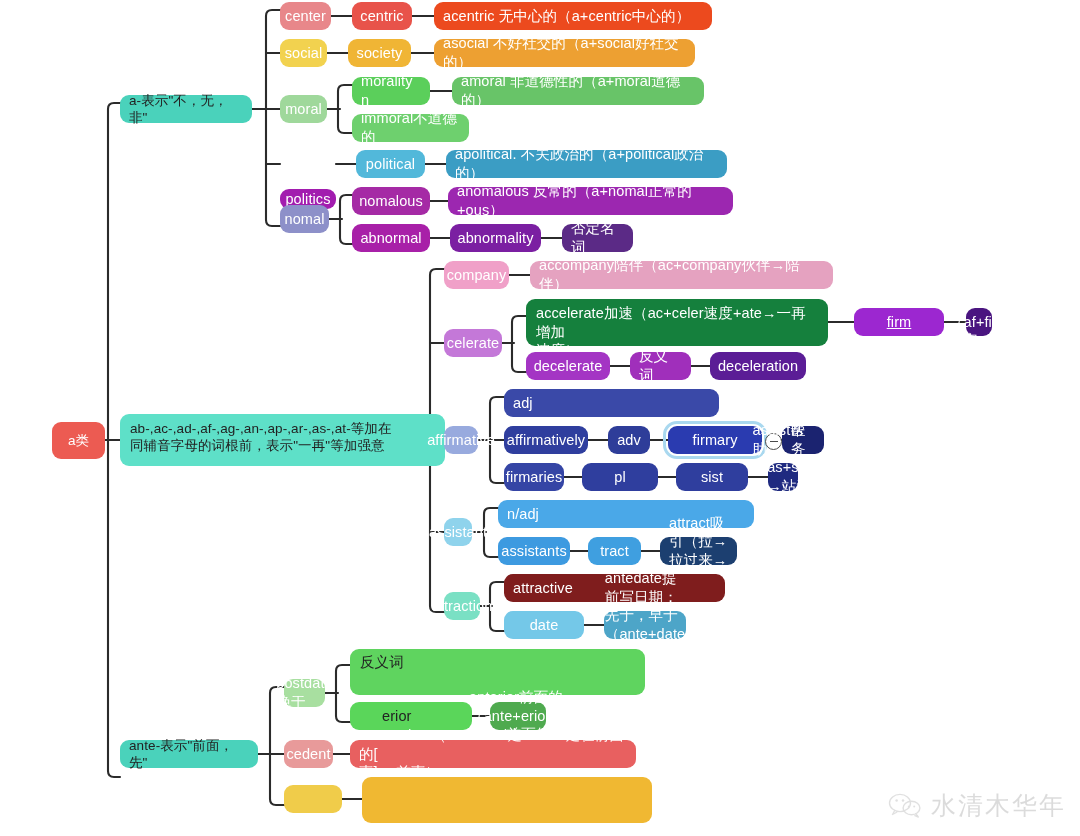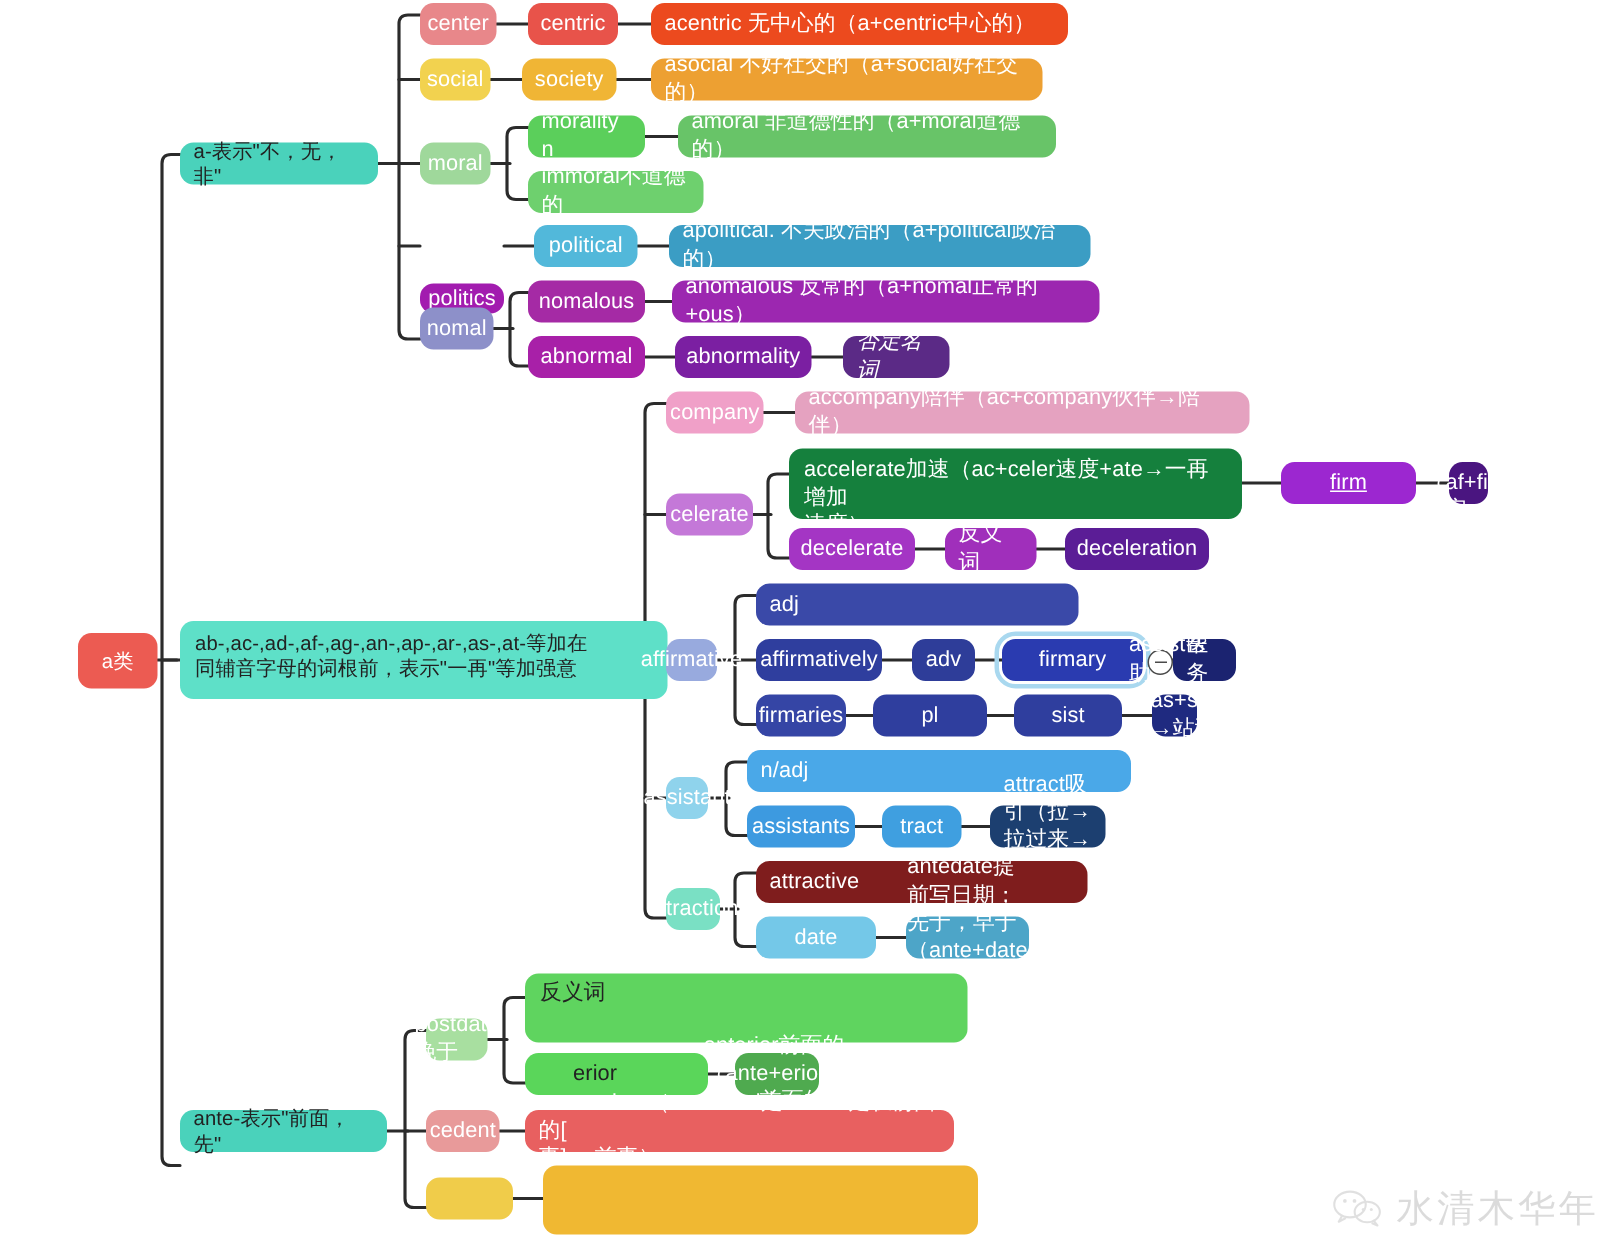--- a/index.html
+++ b/index.html
@@ -164,21 +164,21 @@
 
   <div class="node center" style="left:280px;top:150px;width:56px;height:20px;background:#a21caf;margin-top:39px;">politics</div>
   <div class="node center" style="left:356px;top:150px;width:69px;height:28px;background:#52b8da;">political</div>
   <div class="node" style="left:446px;top:150px;width:281px;height:28px;background:#3b9dc4;">apolitical. 不关政治的（a+political政治的）</div>
 
   <div class="node center" style="left:280px;top:205px;width:49px;height:28px;background:#8d90c9;">nomal</div>
   <div class="node center" style="left:352px;top:187px;width:78px;height:28px;background:#a52aa5;">nomalous</div>
   <div class="node" style="left:448px;top:187px;width:285px;height:28px;background:#9c27b0;">anomalous 反常的（a+nomal正常的+ous）</div>
   <div class="node center" style="left:352px;top:224px;width:78px;height:28px;background:#a820a8;">abnormal</div>
   <div class="node center" style="left:450px;top:224px;width:91px;height:28px;background:#7b1fa2;">abnormality</div>
-  <div class="node center" style="left:562px;top:224px;width:71px;height:28px;background:#5b2a86;font-style:italic;">否定名词</div>
+  <div class="node center" style="left:562px;top:224px;width:71px;height:28px;background:#5b2a86;">否定名词</div>
 
   <div class="node center" style="left:444px;top:261px;width:65px;height:28px;background:#f0a0c8;">company</div>
   <div class="node" style="left:530px;top:261px;width:303px;height:28px;background:#e5a2c0;">accompany陪伴（ac+company伙伴→陪伴）</div>
 
   <div class="node center" style="left:444px;top:329px;width:58px;height:28px;background:#c478d8;">celerate</div>
   <div class="node" style="left:526px;top:299px;width:302px;height:47px;background:#15803d;padding:5px 10px;align-items:flex-start;">accelerate加速（ac+celer速度+ate→一再增加
 速度）</div>
   <div class="node center" style="left:526px;top:352px;width:84px;height:28px;background:#a435c4;">decelerate</div>
   <div class="node center" style="left:630px;top:352px;width:61px;height:28px;background:#a02fbb;">反义词</div>
   <div class="node center" style="left:710px;top:352px;width:96px;height:28px;background:#5b1d96;">deceleration</div>

